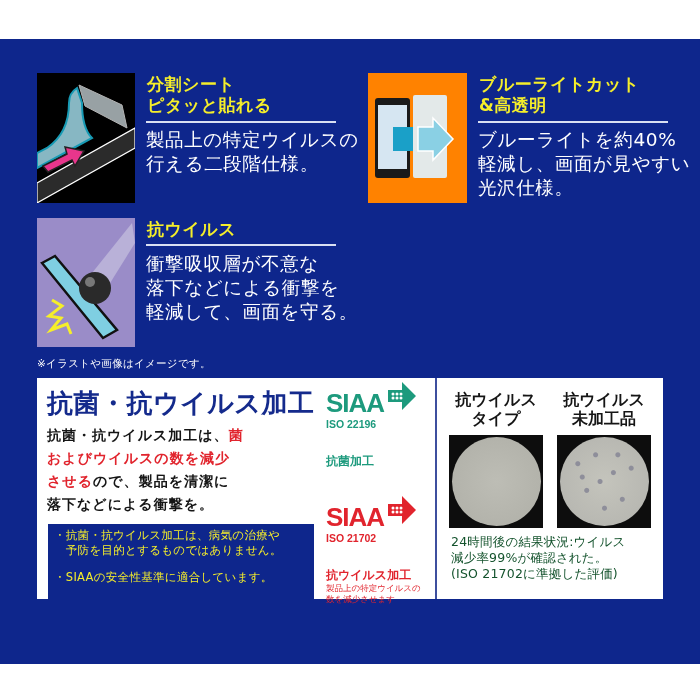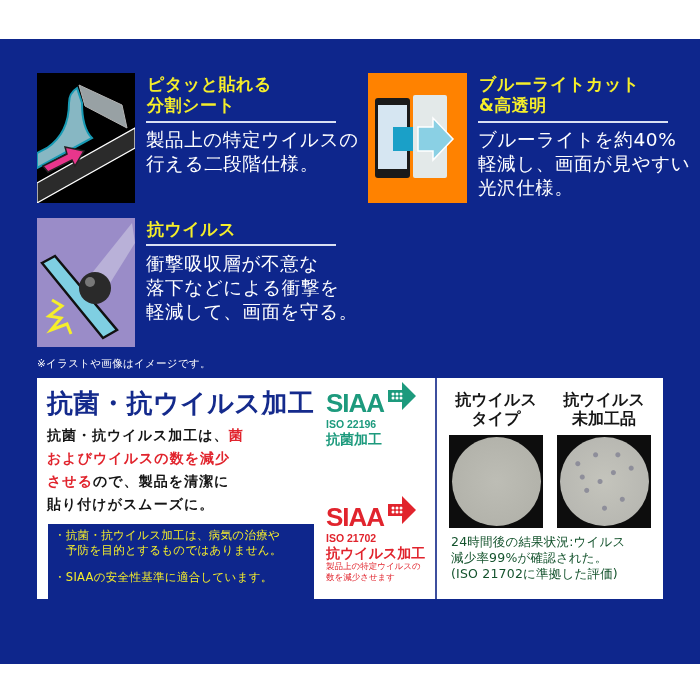--- a/index.html
+++ b/index.html
@@ -21,21 +21,21 @@
   .ab-heading { position: absolute; left: 10px; top: 8px; color: #142a8c; font-weight: bold; font-size: 26px; letter-spacing: 0.5px; white-space: nowrap; }
   .ab-body { position: absolute; left: 10px; top: 46px; color: #151515; font-weight: bold; font-size: 14px; line-height: 23px; letter-spacing: 1px; white-space: nowrap; }
   .red { color: #e1242d; }
 
   .notes { position: absolute; left: 11px; top: 146px; width: 266px; height: 80px; background: #0e268c; padding: 4px 6px; }
   .note { color: #f5ee2a; font-size: 11.5px; line-height: 15px; white-space: nowrap; letter-spacing: 0.3px; }
 
   .siaa { position: absolute; }
   .siaa-word { font-family: "Liberation Sans", sans-serif; font-weight: bold; font-size: 26px; letter-spacing: -1px; line-height: 26px; }
   .siaa-iso { font-family: "Liberation Sans", sans-serif; font-weight: bold; font-size: 10.5px; line-height: 13px; }
-  .siaa-label { font-weight: bold; font-size: 14px; line-height: 16px; }
+  .siaa-label { font-weight: bold; font-size: 12px; line-height: 16px; margin-top: 22px; }
   .siaa-desc { font-size: 8.5px; line-height: 11px; white-space: nowrap; }
   .green { color: #1d9a7d; }
   .sred { color: #e1242d; }
 
   .dish-label { position: absolute; color: #151515; font-weight: bold; font-size: 16px; line-height: 19px; text-align: center; white-space: nowrap; }
   .dish { position: absolute; background: #0d0d0d; width: 94px; height: 93px; }
   .dish .plate { position: absolute; left: 3px; top: 2px; width: 89px; height: 89px; border-radius: 50%; }
   .result { position: absolute; left: 414px; top: 156px; color: #14532d; font-size: 12.5px; line-height: 16px; white-space: nowrap; letter-spacing: 0.2px; }
 </style>
 </head>
@@ -45,22 +45,22 @@
 
 <div class="feature-img" style="left:37px; top:73px; width:98px; height:130px; background:#000;">
   <svg width="98" height="130" viewBox="0 0 98 130">
     <polygon points="0,110 98,55 98,75 0,130" fill="#2b2b2b" stroke="#ffffff" stroke-width="1.2"></polygon>
     <path d="M0,95 L55,65 Q45,55 45,30 L40,15 Q32,20 32,30 Q32,60 10,75 L0,80 Z" fill="#9fd8e6" opacity="0.85" stroke="#1cb6d4" stroke-width="2"></path>
     <path d="M42,12 L85,32 L90,55 L48,33 Z" fill="#d9e6ea" opacity="0.7" stroke="#ffffff" stroke-width="1"></path>
     <polygon points="6,93 30,81 28,74 47,78 38,93 35,87 11,99" fill="#e8368c" stroke="#222" stroke-width="1.5"></polygon>
   </svg>
 </div>
 <div class="feature-title" style="left:147px; top:74px;">
+  <div>分割シート</div>
   <div>ピタッと貼れる</div>
-  <div>分割シート</div>
 </div>
 <div class="feature-rule" style="left:146px; top:121px; width:190px;"></div>
 <div class="feature-body" style="left:146px; top:128px;">
   <div>製品上の特定ウイルスの</div>
   <div>行える二段階仕様。</div>
 </div>
 
 <div class="feature-img" style="left:368px; top:73px; width:99px; height:130px; background:#ff8200;">
   <svg width="99" height="130" viewBox="0 0 99 130">
     <rect x="7" y="25" width="35" height="80" rx="3" fill="#1a1a1a"></rect>
@@ -101,21 +101,21 @@
 </div>
 
 <div class="disclaimer">※イラストや画像はイメージです。</div>
 
 <div class="white-box">
   <div class="ab-heading">抗菌・抗ウイルス加工</div>
   <div class="ab-body">
     <div><span>抗菌・抗ウイルス加工は、</span><span class="red">菌</span></div>
     <div class="red">およびウイルスの数を減少</div>
     <div><span class="red">させる</span><span>ので、製品を清潔に</span></div>
-    <div>貼り付けがスムーズに。</div>
+    <div>落下などによる衝撃を。</div>
   </div>
 
   <div class="notes">
     <div class="note">・抗菌・抗ウイルス加工は、病気の治療や</div>
     <div class="note">　予防を目的とするものではありません。</div>
     <div class="note" style="margin-top:12px;">・SIAAの安全性基準に適合しています。</div>
   </div>
 
   <div class="siaa" style="left:289px; top:12px;">
     <div style="position:relative; height:28px;">

